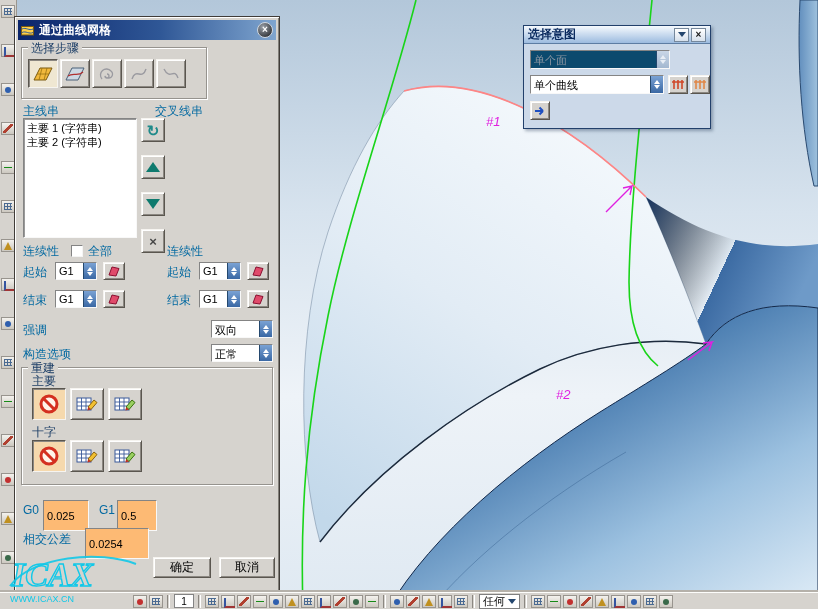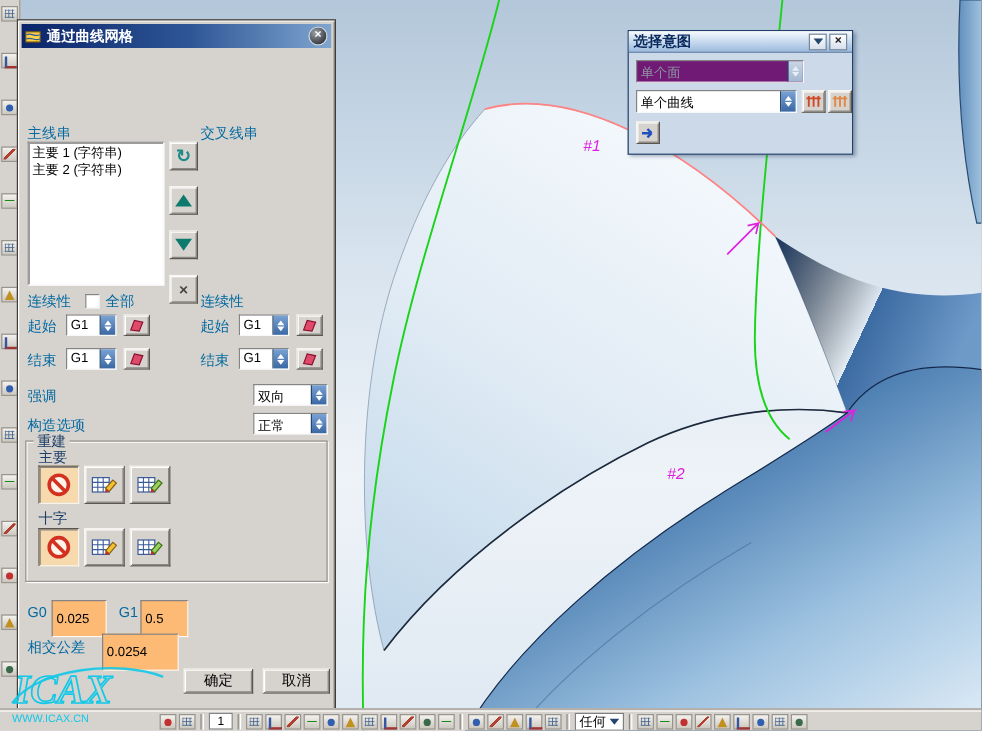--- a/index.html
+++ b/index.html
@@ -23,21 +23,21 @@
   .group-label { position:absolute; top:-8px; left:6px; background:#d6d3ce; padding:0 3px; font-size:12px; color:#1c3e66; }
 
   .listbox { position:absolute; font-size:11px; padding:2px 0; overflow:hidden; }
   .list-item { padding:0 3px; line-height:14px; white-space:nowrap; color:#000; }
 
   .combo { position:absolute; height:18px; display:flex; align-items:stretch; background:#fff;
            border:1px solid; border-color:#848484 #f8f8f8 #f8f8f8 #848484; }
   .cval { flex:1; font-size:11px; padding:2px 3px 0 3px; color:#000; overflow:hidden; white-space:nowrap; }
   .spin { width:13px; display:flex; flex-direction:column; align-items:center; justify-content:center; gap:1px;
           background:linear-gradient(#7aa2d4,#3a68a4); border-left:1px solid #24486e; }
-  .combo.disabled { background:#701a75; }
+  .combo.disabled { background:#0c4a6e; }
   .combo.disabled .cval { color:#8d97a3; }
   .combo.disabled .spin { background:linear-gradient(#c9d6e6,#a3b8d0); }
 
   .tri { display:block; width:0; height:0; }
   .tri-up   { border-left:3px solid transparent; border-right:3px solid transparent; border-bottom:4px solid #fff; }
   .tri-down { border-left:3px solid transparent; border-right:3px solid transparent; border-top:4px solid #fff; }
   .combo.disabled .tri-up { border-bottom-color:#e8eef5; }
   .combo.disabled .tri-down { border-top-color:#e8eef5; }
   .big-up   { border-left:7px solid transparent; border-right:7px solid transparent; border-bottom:10px solid #0e7a6e; }
   .big-down { border-left:7px solid transparent; border-right:7px solid transparent; border-top:10px solid #0e7a6e; }
@@ -206,23 +206,53 @@
             <rect x="0.5" y="2.5" width="12" height="8.5" fill="#ffd04a" stroke="#7a5a10"></rect>
             <path d="M1,5 C5,3 8,7 12,5 M1,8.5 C5,6.5 8,10.5 12,8.5" stroke="#2a5a9a" fill="none" stroke-width="1"></path>
           </svg>
       </span>
       <span class="dlg-title">通过曲线网格</span>
       <span class="dlg-close">
           <span>×</span>
         </span>
     </div>
 
+    <div class="groupbox" style="left:6px;top:30px;width:186px;height:52px;">
+      <span class="group-label">选择步骤</span>
+      <div class="btn95 step-btn sel" style="left:6px;">
+        <svg width="22" height="18" viewBox="0 0 22 18">
+            <path d="M2,15 L8,3 L20,3 L14,15 Z" fill="#f2b93c" stroke="#7a5a10"></path>
+            <path d="M5,9 L17,9 M10,3 L7,15 M15,3 L12,15" stroke="#9a7210" stroke-width="0.8" fill="none"></path>
+          </svg>
+      </div>
+      <div class="btn95 step-btn" style="left:38px;">
+        <svg width="22" height="18" viewBox="0 0 22 18">
+            <path d="M2,15 L8,3 L20,3 L14,15 Z" fill="#ccd8e4" stroke="#4a6078"></path>
+            <path d="M4,11 C9,7 14,12 19,7" stroke="#b03030" stroke-width="1.2" fill="none"></path>
+          </svg>
+      </div>
+      <div class="btn95 step-btn" style="left:70px;">
+        <svg width="20" height="18" viewBox="0 0 20 18">
+            <path d="M10,9 a2,2 0 1,1 -2,2 a4,4 0 1,0 6,-5 a6,6 0 1,0 -9,8" fill="none" stroke="#9a9aa0" stroke-width="1.3"></path>
+          </svg>
+      </div>
+      <div class="btn95 step-btn" style="left:102px;">
+        <svg width="20" height="18" viewBox="0 0 20 18">
+            <path d="M3,14 C7,2 13,16 17,4" fill="none" stroke="#9a9aa0" stroke-width="1.4"></path>
+          </svg>
+      </div>
+      <div class="btn95 step-btn" style="left:134px;">
+        <svg width="20" height="18" viewBox="0 0 20 18">
+            <path d="M3,4 C9,16 13,2 17,13" fill="none" stroke="#9a9aa0" stroke-width="1.4"></path>
+          </svg>
+      </div>
+    </div>
 
     <span class="label" style="left:8px;top:86px;">主线串</span>
-    <span class="label" style="left:152px;top:86px;">交叉线串</span>
+    <span class="label" style="left:140px;top:86px;">交叉线串</span>
 
     <div class="listbox sunken" style="left:8px;top:101px;width:114px;height:120px;">
       <div class="list-item">主要 1 (字符串)</div>
       <div class="list-item">主要 2 (字符串)</div>
     </div>
 
     <div class="btn95 mv" style="top:101px;">
       <span class="swirl">↻</span>
     </div>
     <div class="btn95 mv" style="top:138px;">

